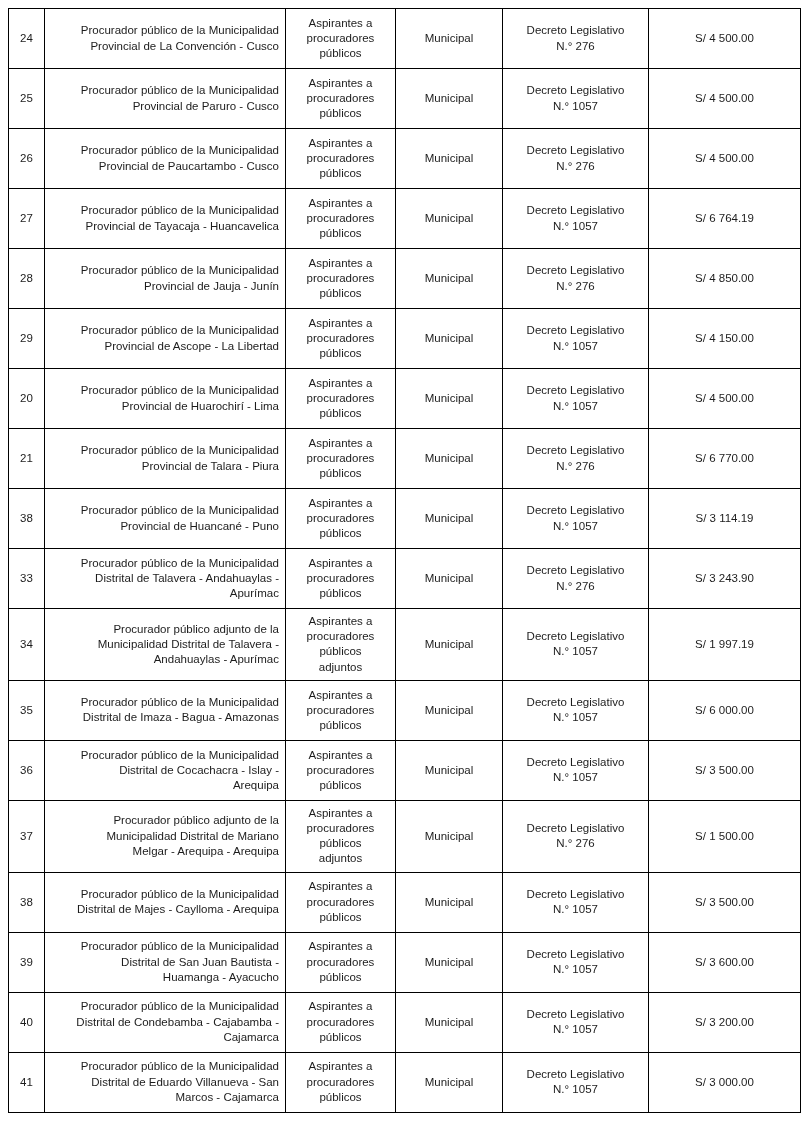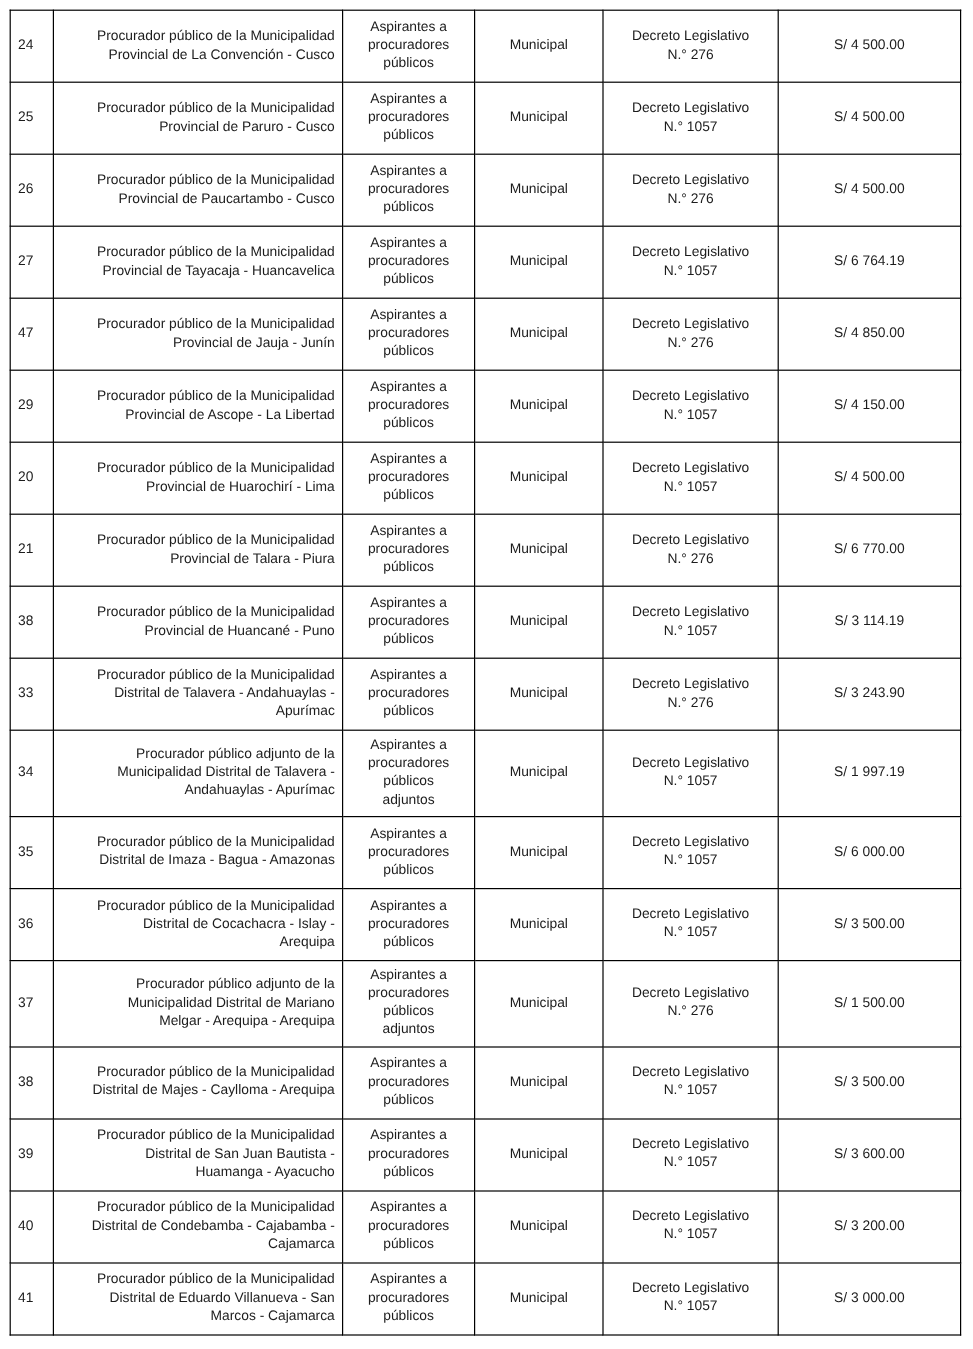--- a/index.html
+++ b/index.html
@@ -28,21 +28,21 @@
     line-height: 15.2px;
     vertical-align: middle;
     padding: 5px 6px;
     background: #ffffff;
     overflow: hidden;
   }
   tr.row {
     height: 60px;
   }
   td.c-num {
-    text-align: left;
+    text-align: center;
   }
   td.c-pos {
     text-align: right;
     padding-left: 7px;
     white-space: pre-line;
   }
   td.c-group,
   td.c-level,
   td.c-regime,
   td.c-salary {
@@ -110,21 +110,21 @@
     <td class="c-group">Aspirantes a
 procuradores
 públicos</td>
     <td class="c-level">Municipal</td>
     <td class="c-regime">Decreto Legislativo
 N.° 1057</td>
     <td class="c-salary">S/ 6 764.19</td>
   </tr>
 
   <tr class="row">
-    <td class="c-num">47</td>
+    <td class="c-num">28</td>
     <td class="c-pos">Procurador público de la Municipalidad
 Provincial de Jauja - Junín</td>
     <td class="c-group">Aspirantes a
 procuradores
 públicos</td>
     <td class="c-level">Municipal</td>
     <td class="c-regime">Decreto Legislativo
 N.° 276</td>
     <td class="c-salary">S/ 4 850.00</td>
   </tr>

